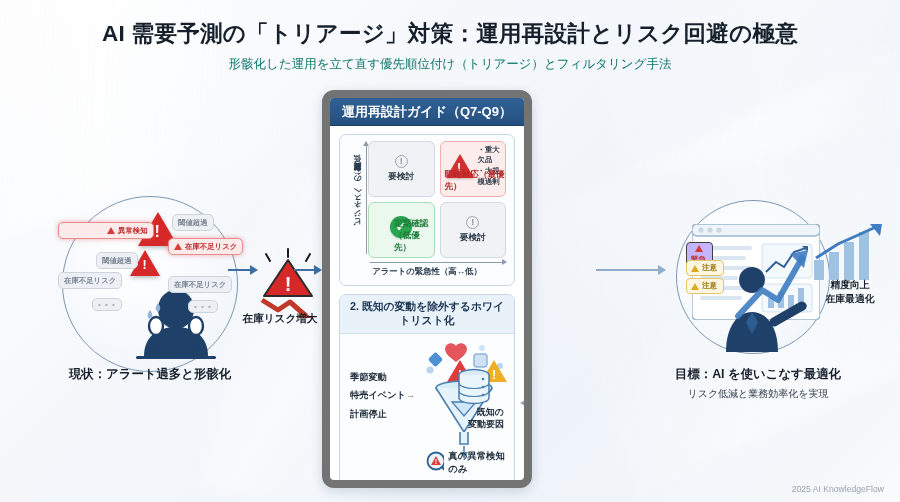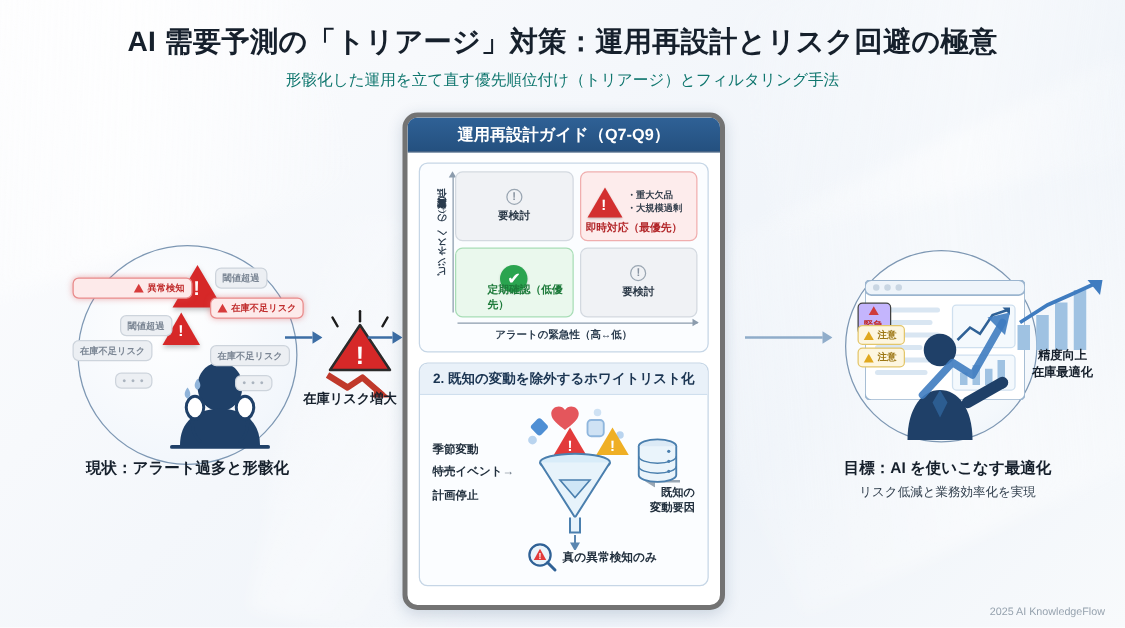--- a/index.html
+++ b/index.html
@@ -27,22 +27,22 @@
     text-align: center; font-size: 22.5px; font-weight: bold;
     letter-spacing: .3px; color: #16202c;
   }
   .subtitle {
     position: absolute; top: 56px; left: 0; width: 900px;
     text-align: center; font-size: 12.5px; color: #0f766e;
   }
 
   
   .center-panel {
-    position: absolute; left: 322px; top: 90px; width: 258px; height: 398px;
-    background: #ffffff; border: 4px solid #737373; border-radius: 12px;
+    position: absolute; left: 322px; top: 90px; width: 210px; height: 398px;
+    background: #ffffff; border: 8px solid #737373; border-radius: 12px;
     box-shadow: 0 3px 12px rgba(30,60,100,.18);
     overflow: hidden;
   }
   .panel-head {
     height: 28px; background: linear-gradient(180deg, #2f6196 0%, #24507f 100%);
     color: #fff; font-size: 13px; font-weight: bold;
     display: flex; align-items: center; justify-content: center;
     border-bottom: 1px solid #1d4068;
   }
   .sec {

